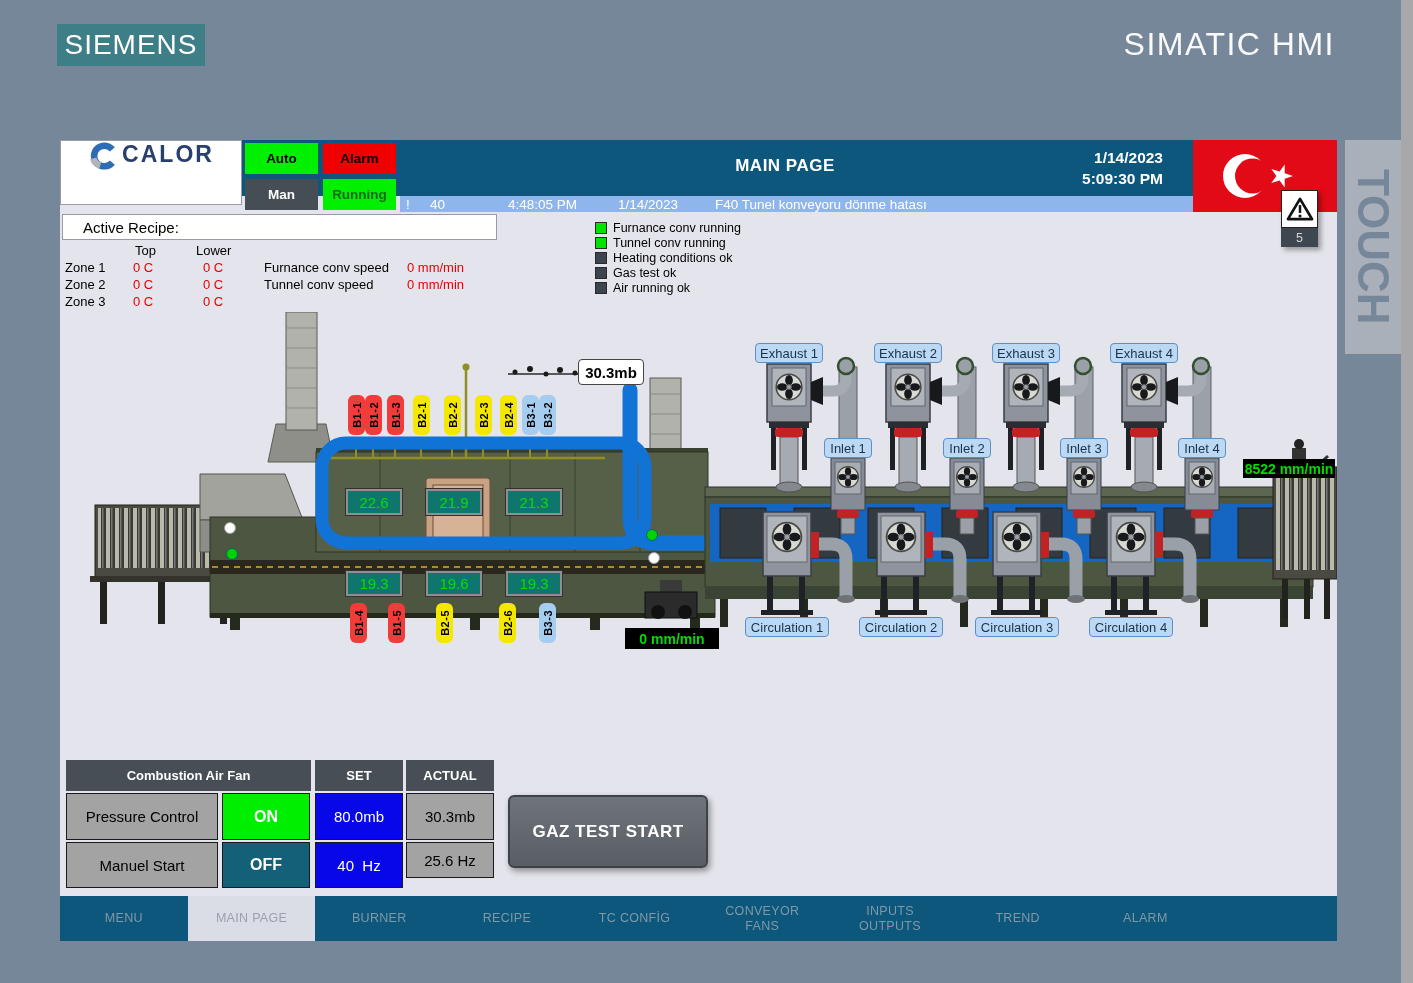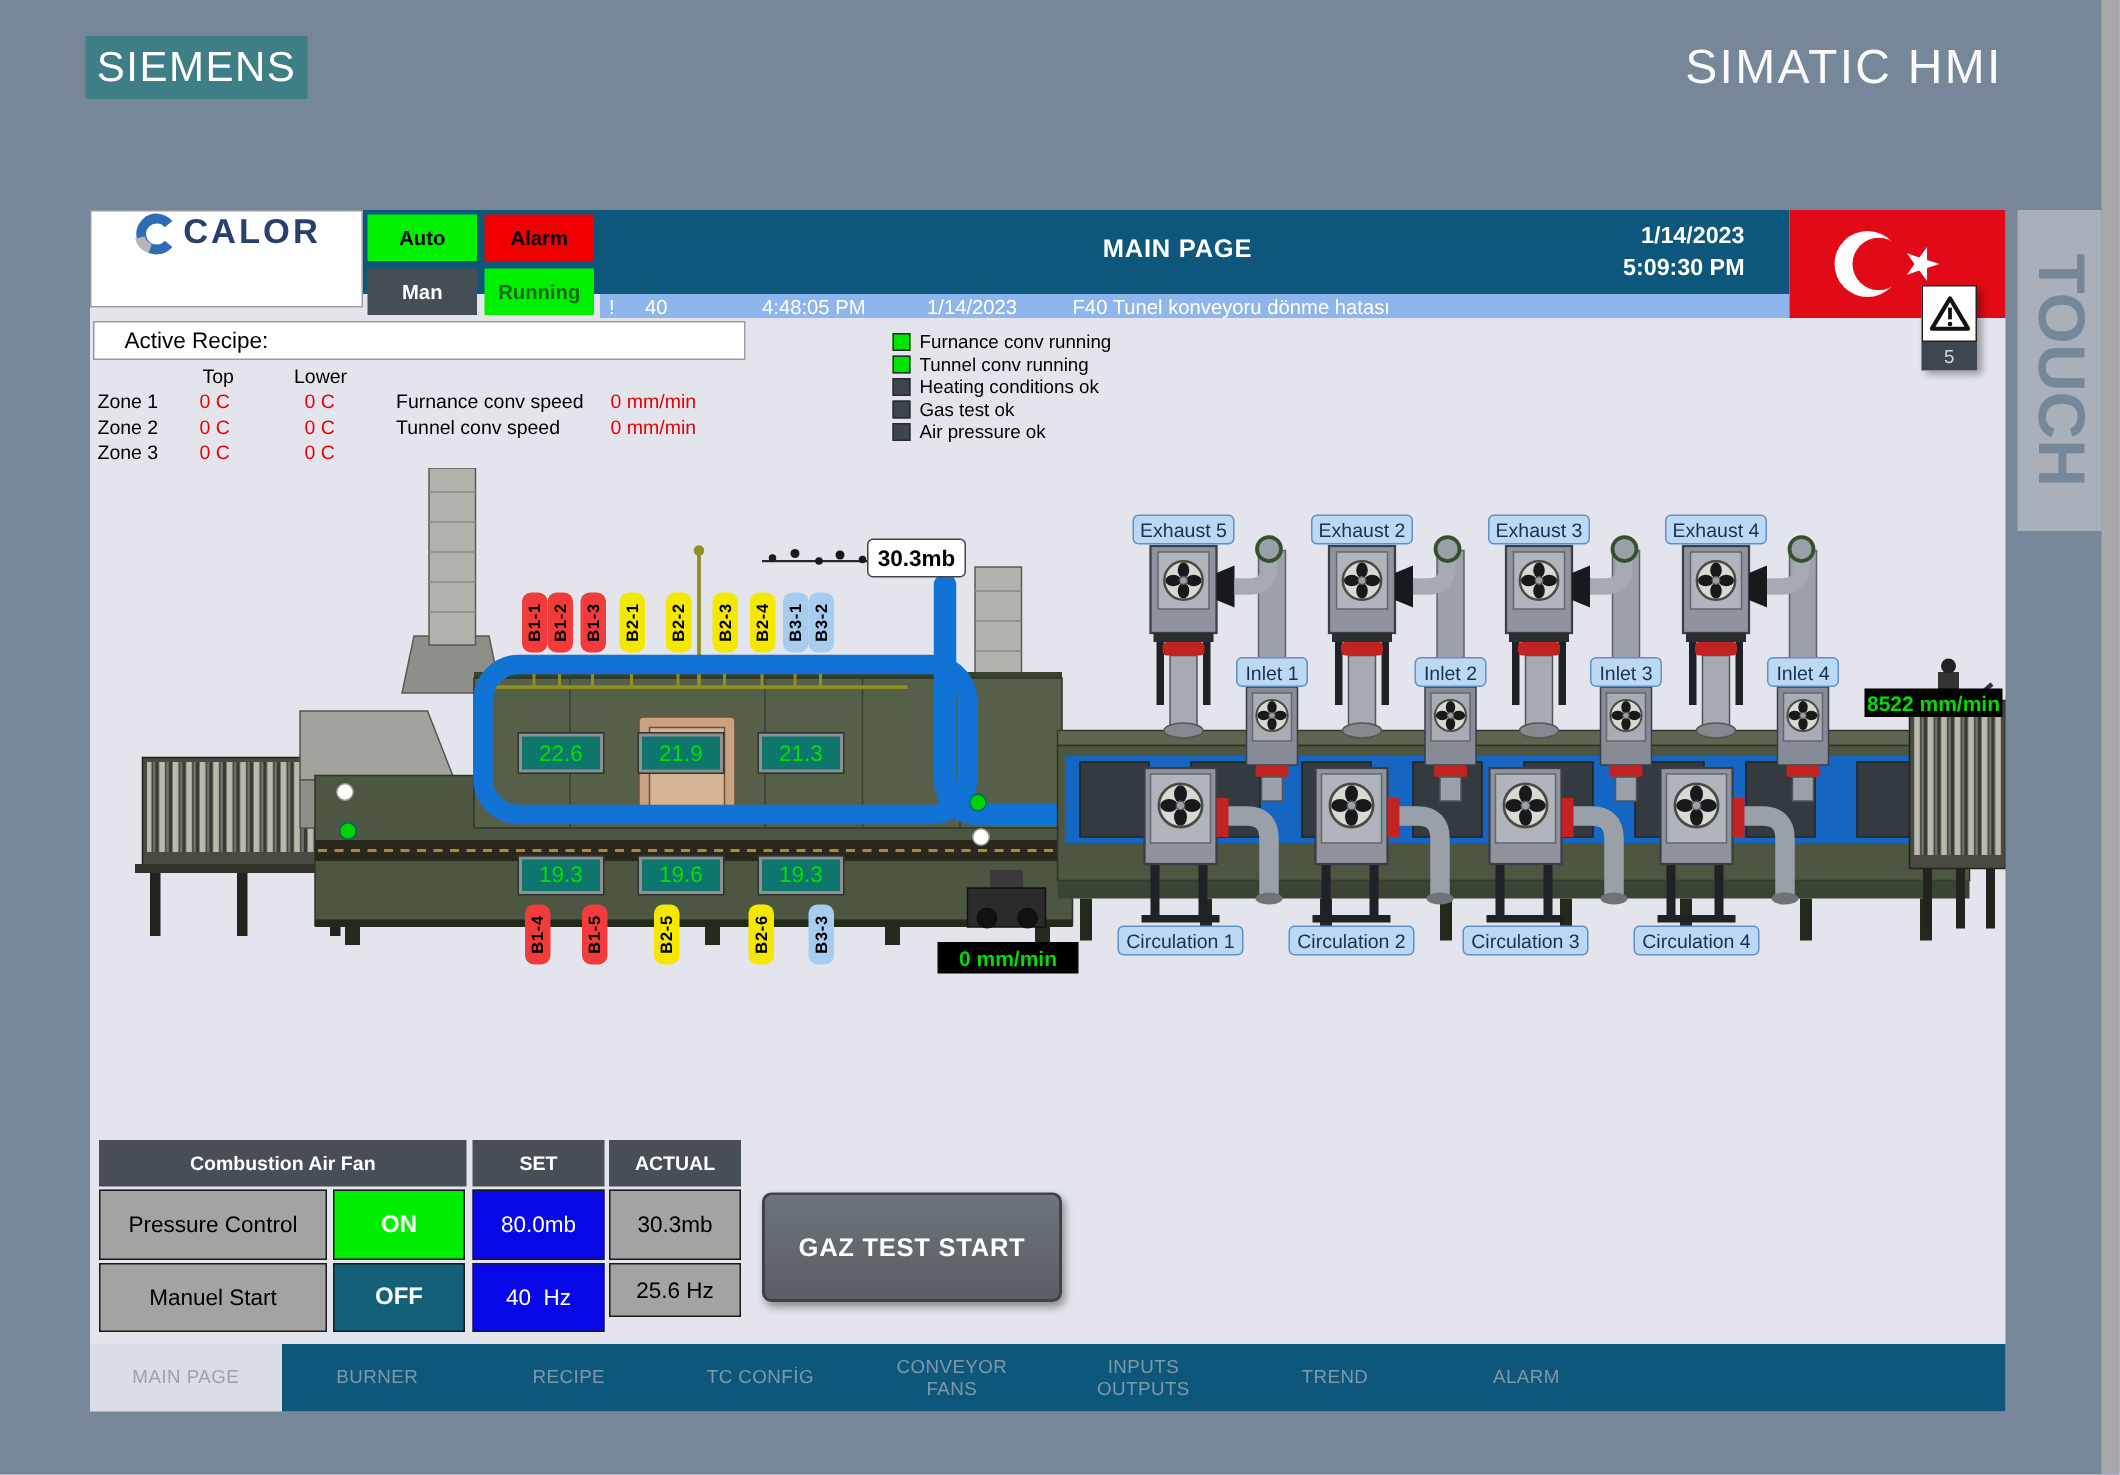--- a/index.html
+++ b/index.html
@@ -153,21 +153,21 @@
     <div class="legend-row" style="top:110px">
         <span class="lbox off"></span>
         <span>Heating conditions ok</span>
       </div>
     <div class="legend-row" style="top:125px">
         <span class="lbox off"></span>
         <span>Gas test ok</span>
       </div>
     <div class="legend-row" style="top:140px">
         <span class="lbox off"></span>
-        <span>Air pressure ok</span>
+        <span>Air running ok</span>
       </div>
 
     <div class="abs diagram">
       <svg class="abs" style="left:0;top:0" width="1277" height="443" viewBox="0 0 1277 443">
         <defs>
           <pattern id="rollers" width="9" height="12" patternUnits="userSpaceOnUse">
             <rect width="9" height="12" fill="#3a3a33"></rect>
               <rect x="1" width="4" height="12" fill="#b9b9ae"></rect>
               <rect x="6" width="1.5" height="12" fill="#777"></rect>
           </pattern>
@@ -402,21 +402,21 @@
       <div class="abs pill yel" style="left:376px;top:291px">
           <span>B2-5</span>
         </div>
       <div class="abs pill yel" style="left:439px;top:291px">
           <span>B2-6</span>
         </div>
       <div class="abs pill blu" style="left:479px;top:291px">
           <span>B3-3</span>
         </div>
 
-      <div class="abs flab" style="left:695px;top:31px;width:68px">Exhaust 5</div>
+      <div class="abs flab" style="left:695px;top:31px;width:68px">Exhaust 1</div>
       <div class="abs flab" style="left:814px;top:31px;width:68px">Exhaust 2</div>
       <div class="abs flab" style="left:932px;top:31px;width:68px">Exhaust 3</div>
       <div class="abs flab" style="left:1050px;top:31px;width:68px">Exhaust 4</div>
 
       <div class="abs flab" style="left:764px;top:126px;width:48px">Inlet 1</div>
       <div class="abs flab" style="left:883px;top:126px;width:48px">Inlet 2</div>
       <div class="abs flab" style="left:1000px;top:126px;width:48px">Inlet 3</div>
       <div class="abs flab" style="left:1118px;top:126px;width:48px">Inlet 4</div>
 
       <div class="abs flab" style="left:685px;top:305px;width:84px">Circulation 1</div>
@@ -438,20 +438,21 @@
     <div class="abs cell white" style="left:346px;top:653px;width:88px;height:47px">30.3mb</div>
 
     <div class="abs cell white" style="left:6px;top:702px;width:152px;height:46px">Manuel Start</div>
     <div class="abs cell off" style="left:162px;top:702px;width:88px;height:46px">OFF</div>
     <div class="abs cell blue" style="left:255px;top:702px;width:88px;height:46px">40  Hz</div>
     <div class="abs cell white" style="left:346px;top:702px;width:88px;height:36px">25.6 Hz</div>
 
     <div class="abs gaz-btn">GAZ TEST START</div>
 
     <div class="abs nav">
+      <div class="navtab">MENU</div>
       <div class="navtab active">MAIN PAGE</div>
       <div class="navtab">BURNER</div>
       <div class="navtab">RECIPE</div>
       <div class="navtab">TC CONFİG</div>
       <div class="navtab">CONVEYOR
 FANS</div>
       <div class="navtab">INPUTS
 OUTPUTS</div>
       <div class="navtab">TREND</div>
       <div class="navtab">ALARM</div>

